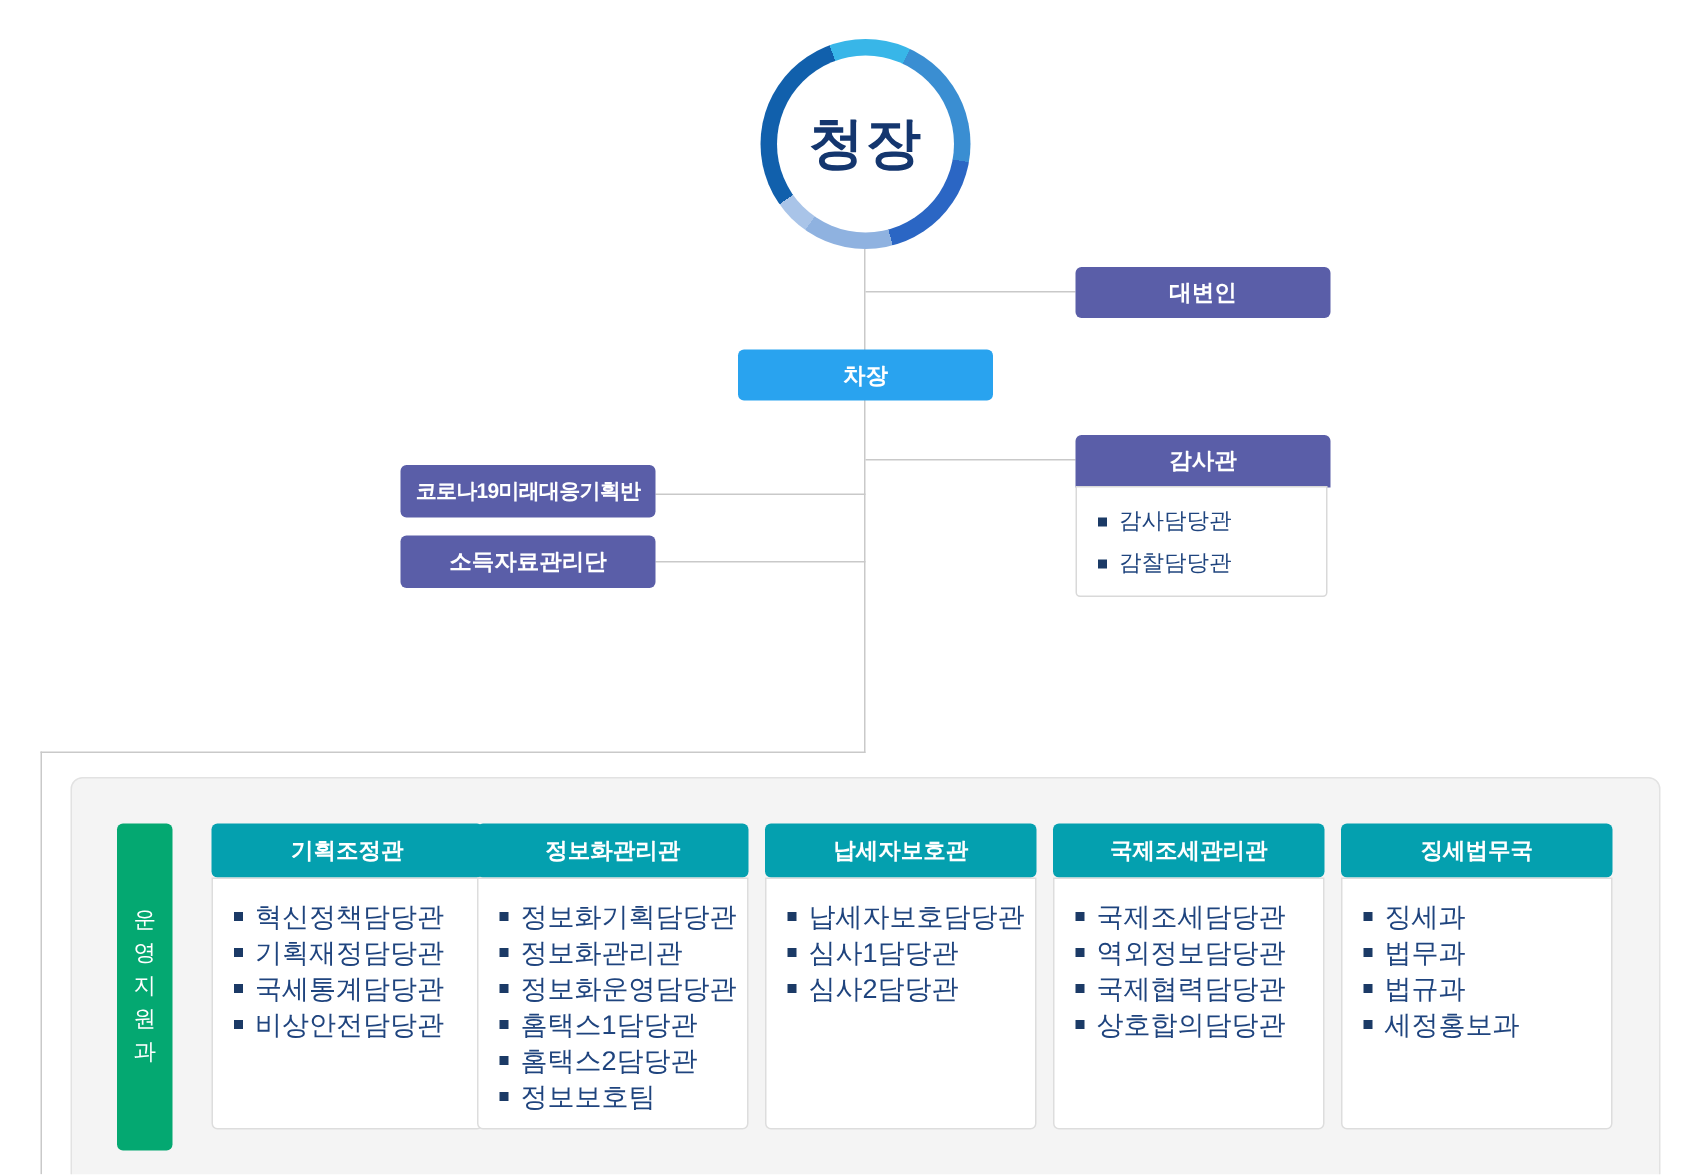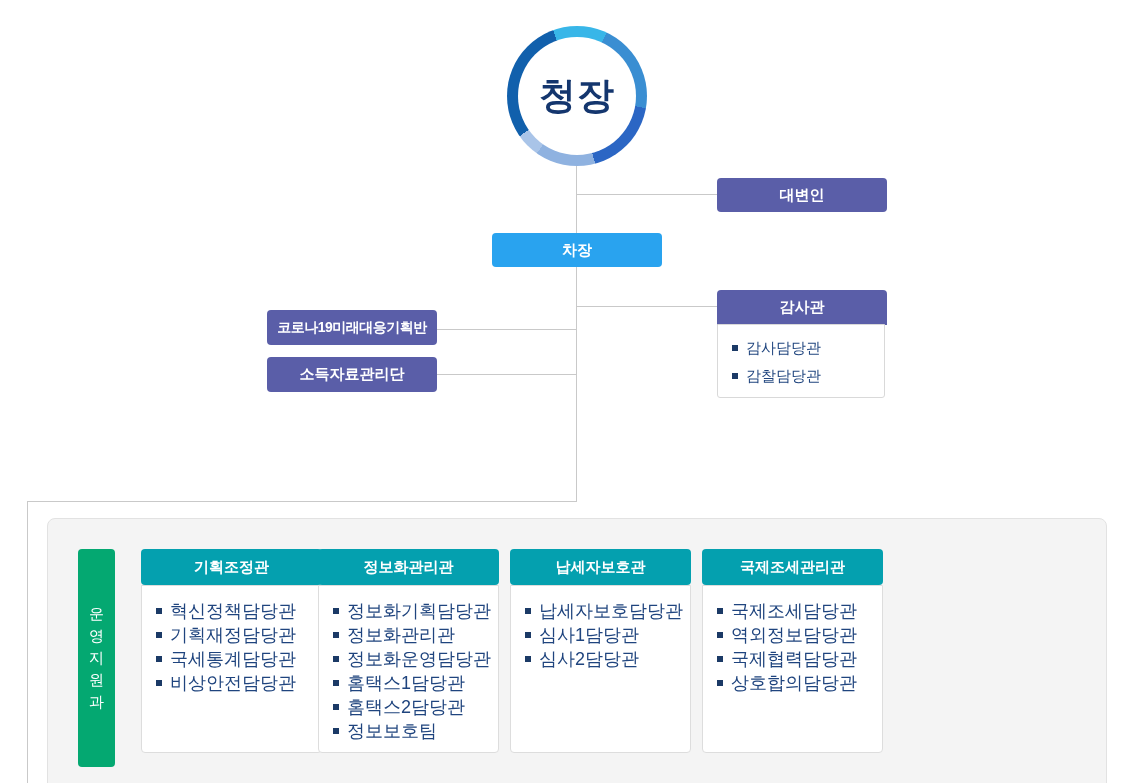--- a/index.html
+++ b/index.html
@@ -213,14 +213,39 @@
             <span>국제협력담당관</span>
           </li>
         <li>
             <span class="bullet"></span>
             <span>상호합의담당관</span>
           </li>
       </ul>
     </div>
   </div>
 
+  <div class="card" style="left:894px;">
+    <div class="card-header">
+      <span>징세법무국</span>
+    </div>
+    <div class="card-body">
+      <ul>
+        <li>
+            <span class="bullet"></span>
+            <span>징세과</span>
+          </li>
+        <li>
+            <span class="bullet"></span>
+            <span>법무과</span>
+          </li>
+        <li>
+            <span class="bullet"></span>
+            <span>법규과</span>
+          </li>
+        <li>
+            <span class="bullet"></span>
+            <span>세정홍보과</span>
+          </li>
+      </ul>
+    </div>
+  </div>
 
 </div>
 
 </body></html>

